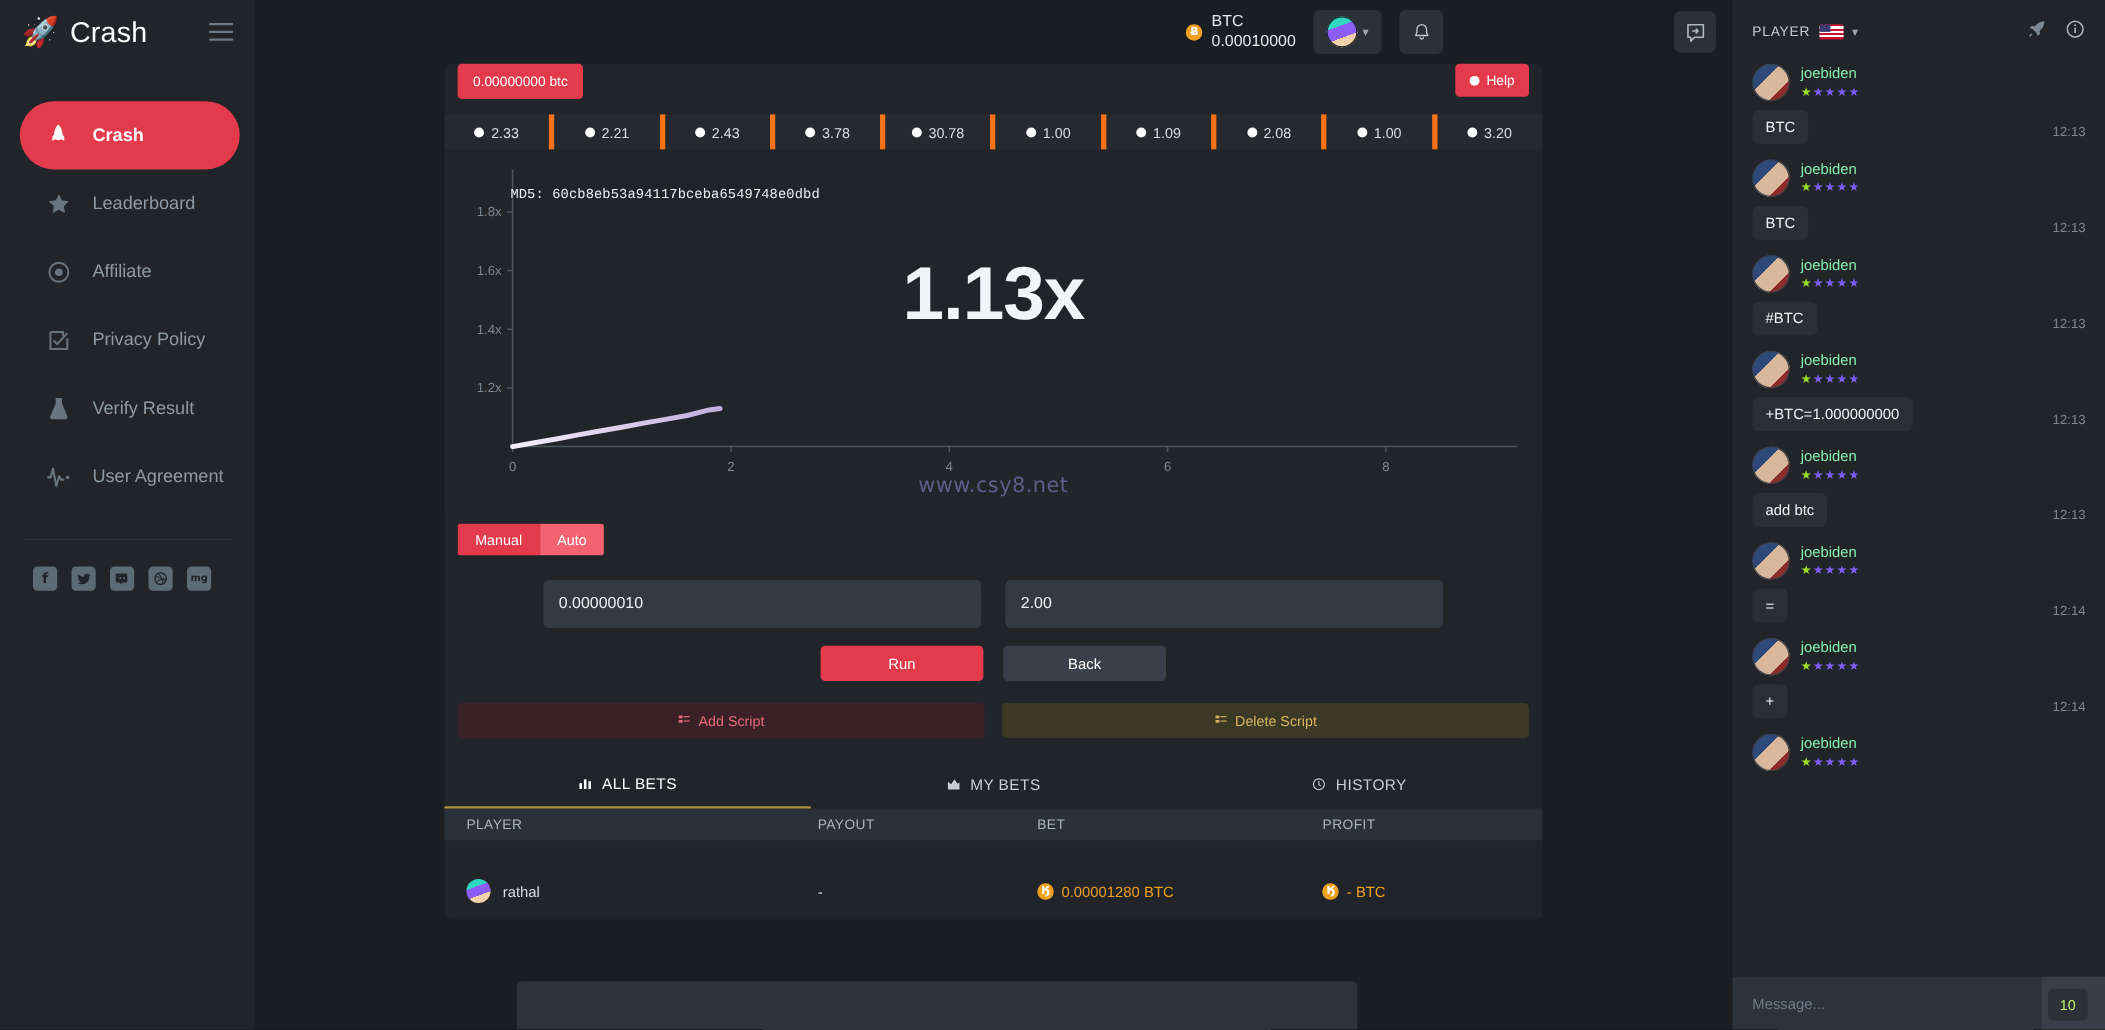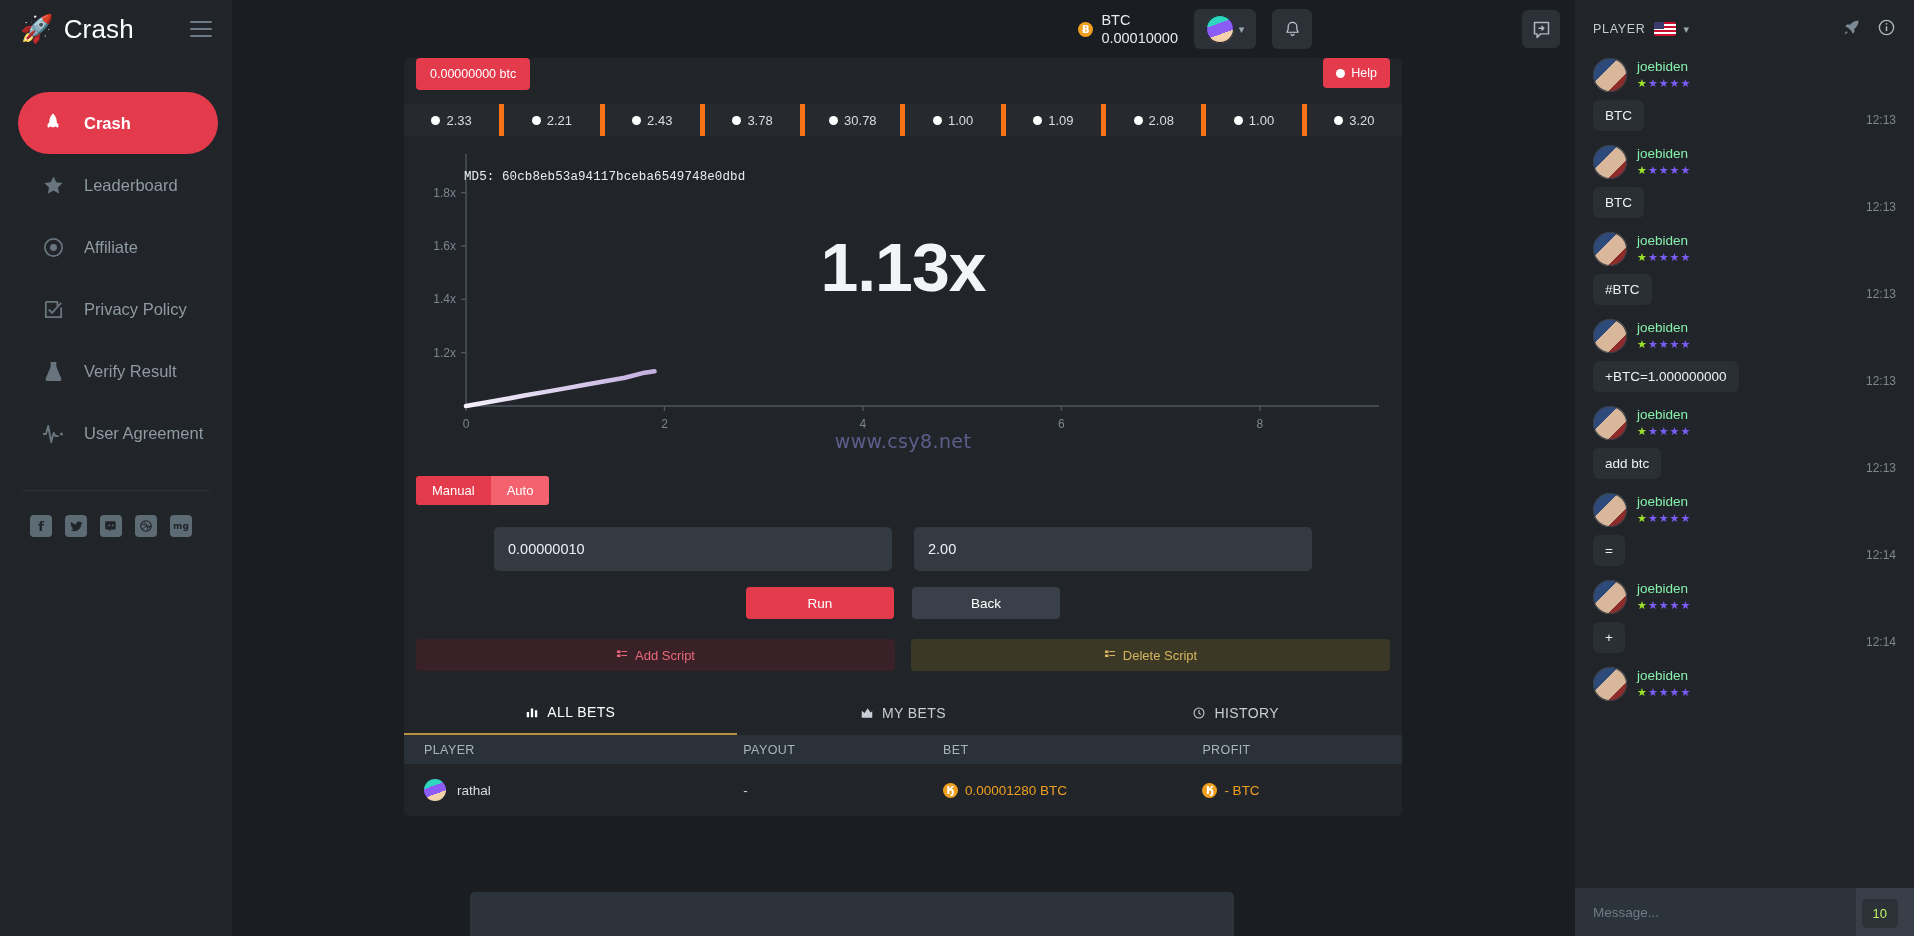--- a/index.html
+++ b/index.html
@@ -169,21 +169,21 @@
     flex: 1; height: 44px; display:flex; align-items:center; justify-content:center;
     gap: 8px; color: #c7ced5; font-size: 14px; letter-spacing: .4px; cursor: pointer;
   }
   .tab.active { color: #fff; border-bottom: 2px solid #b59242; }
   .thead {
     display: flex; background: #2b3139; height: 28px; align-items: center;
     color: #aab4bd; font-size: 12.5px; letter-spacing: .4px;
   }
   .trow {
     display: flex; height: 52px; align-items: center;
-    color: #d6dce2; font-size: 13.5px;
+    color: #d6dce2; font-size: 13.5px; margin-top: 20px;
   }
   .c-player { width: 34%; padding-left: 20px; display:flex; align-items:center; gap:11px; }
   .c-payout { width: 20%; }
   .c-bet { width: 26%; display:flex; align-items:center; gap:7px; }
   .c-profit { width: 20%; display:flex; align-items:center; gap:7px; }
   .c-bet .amt, .c-profit .amt { color: #f0a020; }
   .row-av {
     width: 22px; height: 22px; border-radius: 50%;
     background: linear-gradient(160deg,#2fd6c0 0 34%, #8b5cf6 34% 64%, #f3d2ab 64%);
   }

